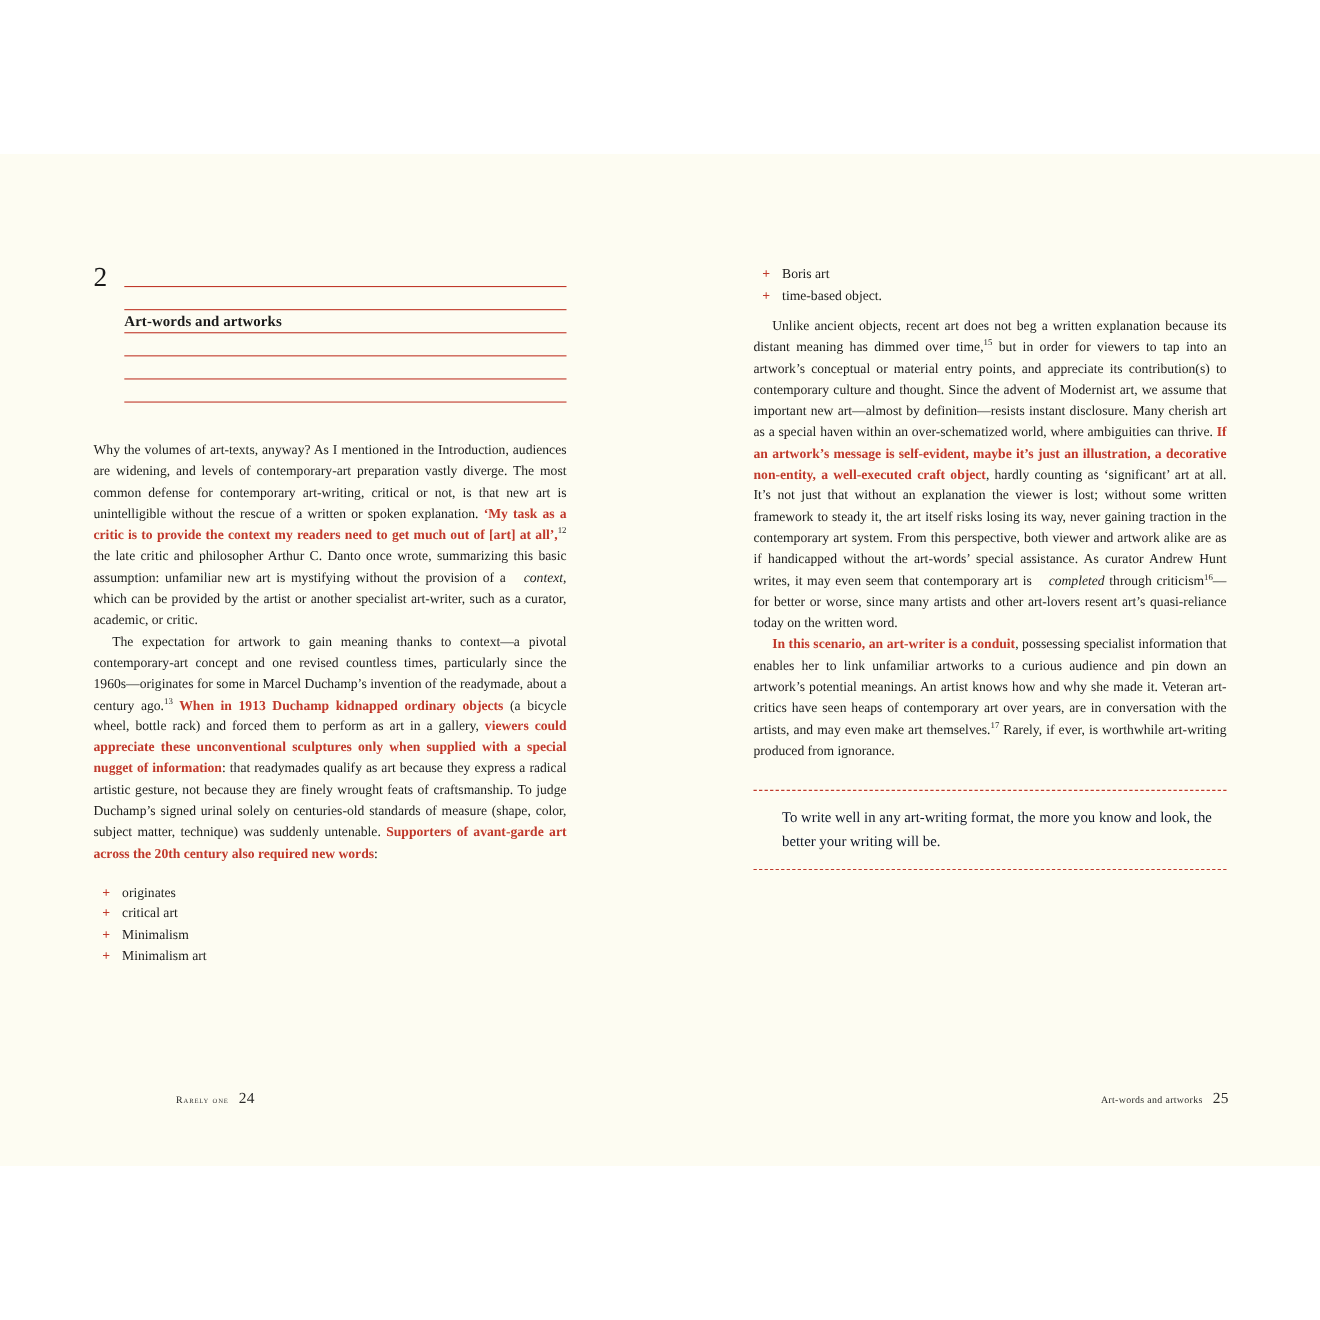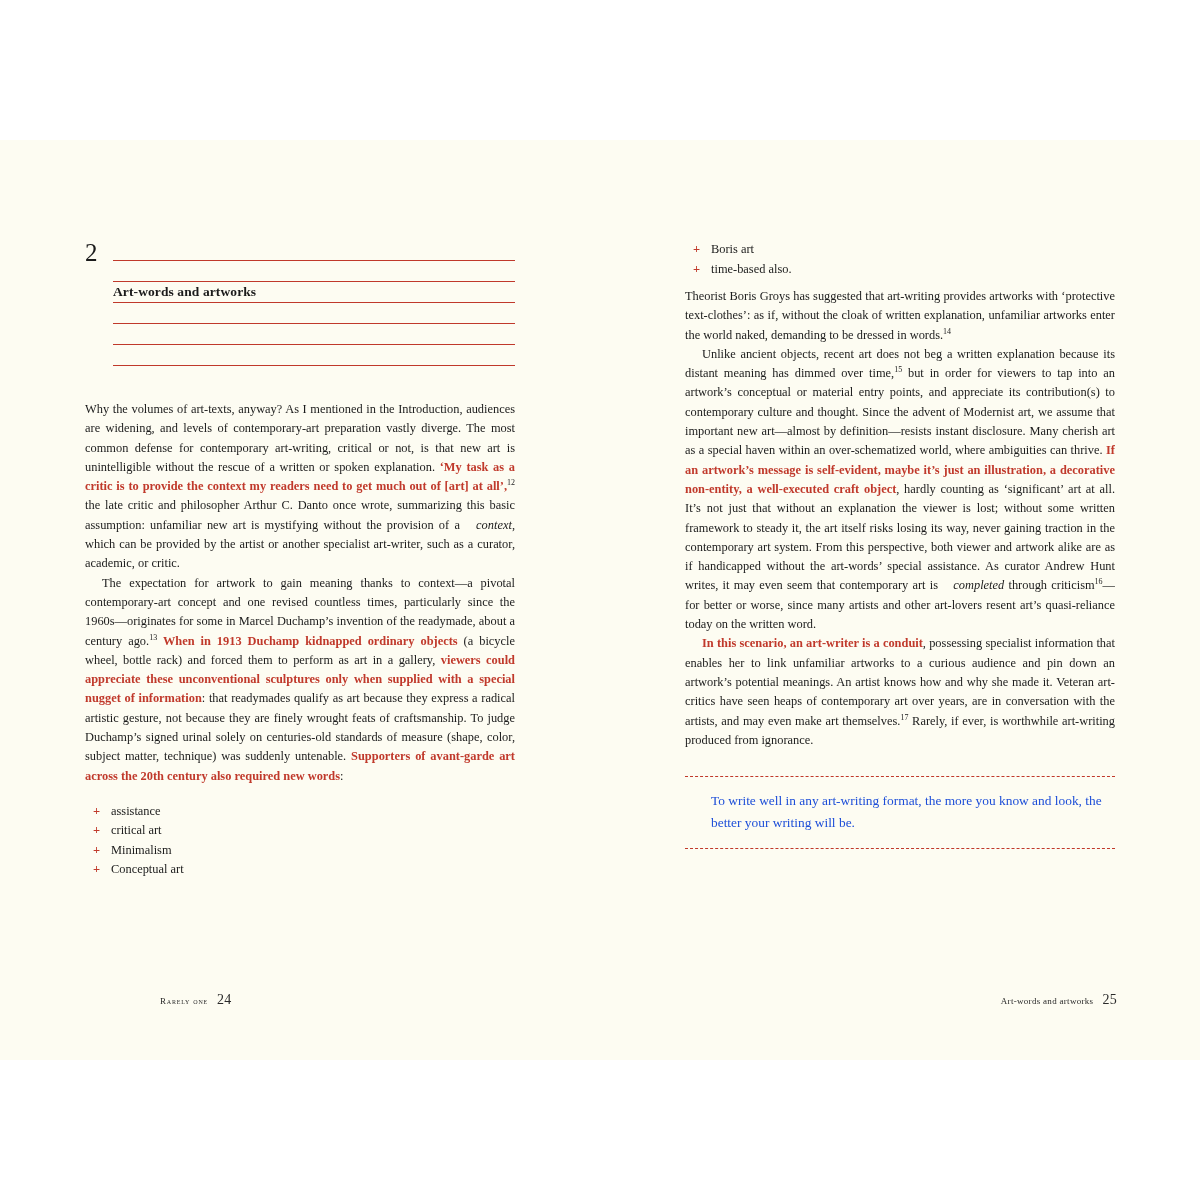--- a/index.html
+++ b/index.html
@@ -116,21 +116,21 @@
   .pullquote {
     margin-top: 26px;
     border-top: 1px dashed #c0392b;
     border-bottom: 1px dashed #c0392b;
     padding: 13px 0 14px 26px;
   }
   .pullquote p {
     margin: 0;
     font-size: 13.4px;
     line-height: 22px;
-    color: #1d4ed8;
+    color: #0f172a;
     text-align: left;
   }
 
   
   .folio {
     position: absolute;
     bottom: 52px;
     font-size: 9px;
     color: #2a2a2a;
     letter-spacing: 0.3px;
@@ -168,43 +168,42 @@
         <div class="rule-line"></div>
       </div>
     </div>
 
     <div class="body-col">
       <p><span>Why the volumes of art-texts, anyway? As I mentioned in the Introduction, audiences are widening, and levels of contemporary-art preparation vastly diverge. The most common defense for contemporary art-writing, critical or not, is that new art is unintelligible without the rescue of a written or spoken explanation. </span><span class="red">‘My task as a critic is to provide the context my readers need to get much out of [art] at all’,</span><sup>12</sup><span> the late critic and philosopher Arthur C. Danto once wrote, summarizing this basic assumption: unfamiliar new art is mystifying without the provision of a </span><em>context</em><span>, which can be provided by the artist or another specialist art-writer, such as a curator, academic, or critic.</span></p>
 
       <p class="indent"><span>The expectation for artwork to gain meaning thanks to context—a pivotal contemporary-art concept and one revised countless times, particularly since the 1960s—originates for some in Marcel Duchamp’s invention of the readymade, about a century ago.</span><sup>13</sup><span class="red"> When in 1913 Duchamp kidnapped ordinary objects</span><span> (a bicycle wheel, bottle rack) and forced them to perform as art in a gallery, </span><span class="red">viewers could appreciate these unconventional sculptures only when supplied with a special nugget of information</span><span>: that readymades qualify as art because they express a radical artistic gesture, not because they are finely wrought feats of craftsmanship. To judge Duchamp’s signed urinal solely on centuries-old standards of measure (shape, color, subject matter, technique) was suddenly untenable. </span><span class="red">Supporters of avant-garde art across the 20th century also required new words</span><span>:</span></p>
 
       <ul class="plus-list">
-        <li><span class="plus">+</span><span>assistance</span></li>
+        <li><span class="plus">+</span><span>originates</span></li>
         <li><span class="plus">+</span><span>critical art</span></li>
         <li><span class="plus">+</span><span>Minimalism</span></li>
-        <li><span class="plus">+</span><span>Conceptual art</span></li>
+        <li><span class="plus">+</span><span>Minimalism art</span></li>
       </ul>
     </div>
 
     <div class="folio folio-left">
       <span class="label-caps">Rarely one</span><span class="num num-left">24</span>
     </div>
   </div>
 
   <div class="page page-right">
 
     <div class="body-col">
       <ul class="plus-list" style="margin-top:0;">
         <li><span class="plus">+</span><span>Boris art</span></li>
-        <li><span class="plus">+</span><span>time-based also.</span></li>
+        <li><span class="plus">+</span><span>time-based object.</span></li>
       </ul>
 
       <div class="spacer-top"></div>
 
-      <p><span>Theorist Boris Groys has suggested that art-writing provides artworks with ‘protective text-clothes’: as if, without the cloak of written explanation, unfamiliar artworks enter the world naked, demanding to be dressed in words.</span><sup>14</sup></p>
 
       <p class="indent"><span>Unlike ancient objects, recent art does not beg a written explanation because its distant meaning has dimmed over time,</span><sup>15</sup><span> but in order for viewers to tap into an artwork’s conceptual or material entry points, and appreciate its contribution(s) to contemporary culture and thought. Since the advent of Modernist art, we assume that important new art—almost by definition—resists instant disclosure. Many cherish art as a special haven within an over-schematized world, where ambiguities can thrive. </span><span class="red">If an artwork’s message is self-evident, maybe it’s just an illustration, a decorative non-entity, a well-executed craft object</span><span>, hardly counting as ‘significant’ art at all. It’s not just that without an explanation the viewer is lost; without some written framework to steady it, the art itself risks losing its way, never gaining traction in the contemporary art system. From this perspective, both viewer and artwork alike are as if handicapped without the art-words’ special assistance. As curator Andrew Hunt writes, it may even seem that contemporary art is </span><em>completed</em><span> through criticism</span><sup>16</sup><span>—for better or worse, since many artists and other art-lovers resent art’s quasi-reliance today on the written word.</span></p>
 
       <p class="indent"><span class="red">In this scenario, an art-writer is a conduit</span><span>, possessing specialist information that enables her to link unfamiliar artworks to a curious audience and pin down an artwork’s potential meanings. An artist knows how and why she made it. Veteran art-critics have seen heaps of contemporary art over years, are in conversation with the artists, and may even make art themselves.</span><sup>17</sup><span> Rarely, if ever, is worthwhile art-writing produced from ignorance.</span></p>
 
       <div class="pullquote">
         <p>To write well in any art-writing format, the more you know and look, the better your writing will be.</p>
       </div>
     </div>
 

